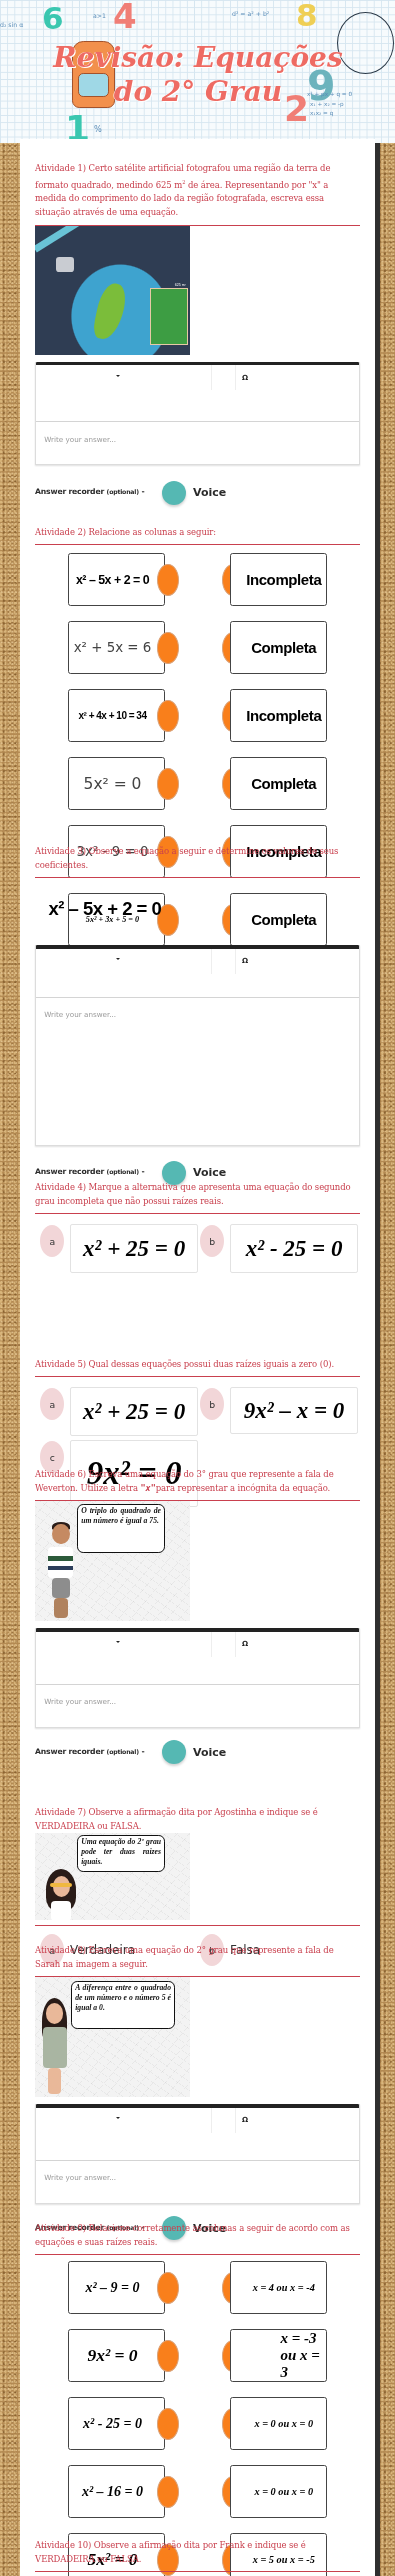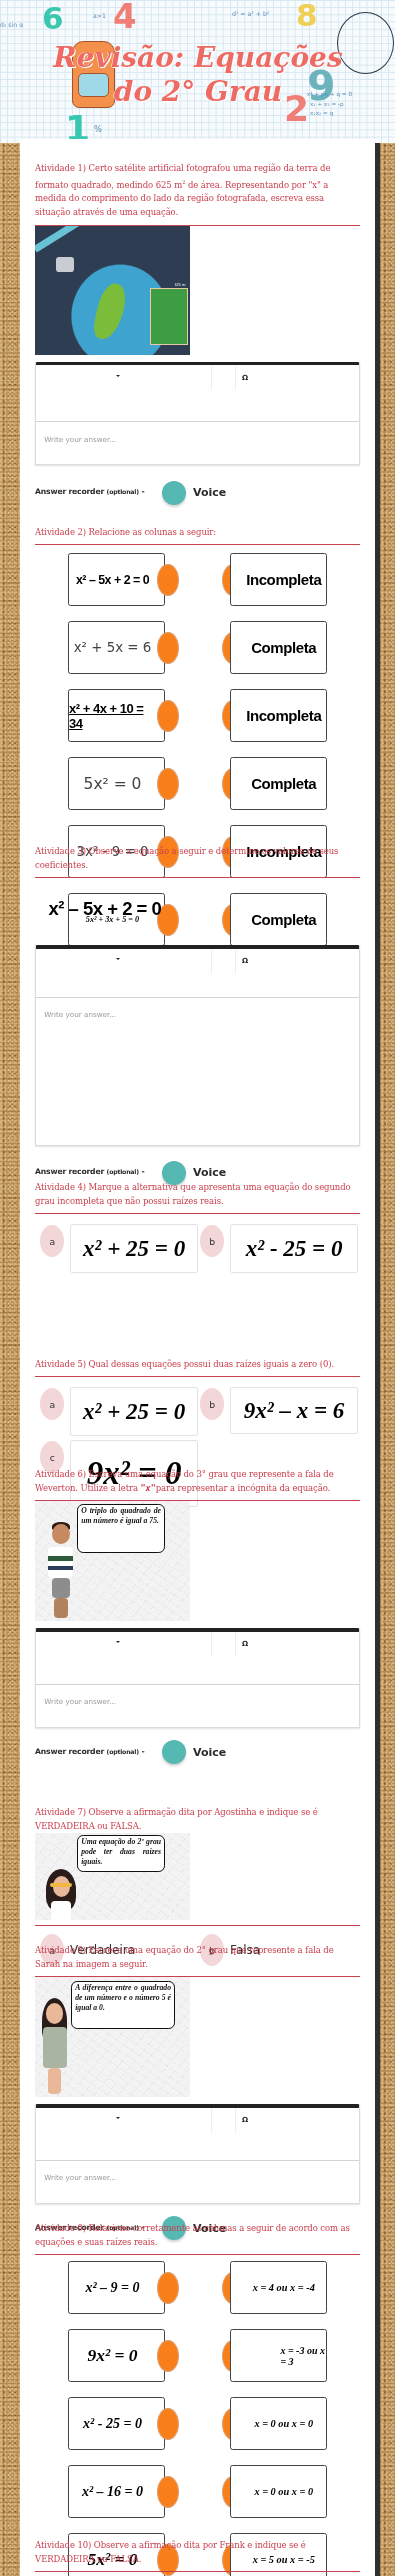--- a/index.html
+++ b/index.html
@@ -263,21 +263,21 @@
             <span class="eq-soft">x² + 5x = 6</span>
           </div>
         <span class="connector left"></span>
         <span class="connector right"></span>
         <div class="match-box right">
             <span class="word">Completa</span>
           </div>
       </div>
       <div class="match-row" style="height:68px;">
         <div class="match-box left">
-            <span class="eq-sans" style="font-size:13px;text-decoration:underline;">x² + 4x + 10 = 34</span>
+            <span class="eq-sans" style="font-size:10px;">x² + 4x + 10 = 34</span>
           </div>
         <span class="connector left"></span>
         <span class="connector right"></span>
         <div class="match-box right">
             <span class="word">Incompleta</span>
           </div>
       </div>
       <div class="match-row" style="height:68px;">
         <div class="match-box left">
             <span class="eq-soft" style="font-size:15.5px;">5x² = 0</span>
@@ -349,21 +349,21 @@
 
   <div class="section" style="top:1218px;">
     <div class="q-title">Atividade 5) Qual dessas equações possui duas raízes iguais a zero (0).</div>
     <div class="mc-grid" style="height:124px;">
       <div class="mc-option" style="left:0;top:0;">
         <span class="mc-letter">a</span>
         <div class="mc-card">x² + 25 = 0</div>
       </div>
       <div class="mc-option" style="left:160px;top:0;">
         <span class="mc-letter">b</span>
-        <div class="mc-card" style="height:47px;">9x² – x = 6</div>
+        <div class="mc-card" style="height:47px;">9x² – x = 0</div>
       </div>
       <div class="mc-option" style="left:0;top:53px;">
         <span class="mc-letter">c</span>
         <div class="mc-card big">9x² = 0</div>
       </div>
     </div>
   </div>
 
   <div class="section" style="top:1328px;">
     <div class="q-title"><span>Atividade 6) Escreva uma equação do 3° grau que represente a fala de Weverton. Utilize a letra </span><b style="font-family:'DejaVu Sans Mono',monospace;font-style:italic;">"x"</b><span>para representar a incógnita da equação.</span></div>
@@ -463,21 +463,21 @@
             <span class="eq-serif small" style="font-size:10.3px;">x = 4 ou x = -4</span>
           </div>
       </div>
       <div class="match-row" style="height:68px;">
         <div class="match-box left">
             <span class="eq-serif" style="font-size:17.5px;">9x² = 0</span>
           </div>
         <span class="connector left"></span>
         <span class="connector right"></span>
         <div class="match-box right">
-            <span class="eq-serif small" style="font-size:10px;margin-left:39px;">x = -3 ou x = 3</span>
+            <span class="eq-serif small" style="font-size:15px;margin-left:39px;">x = -3 ou x = 3</span>
           </div>
       </div>
       <div class="match-row" style="height:68px;">
         <div class="match-box left">
             <span class="eq-serif">x² - 25 = 0</span>
           </div>
         <span class="connector left"></span>
         <span class="connector right"></span>
         <div class="match-box right">
             <span class="eq-serif small" style="font-size:10.3px;">x = 0 ou x = 0</span>

